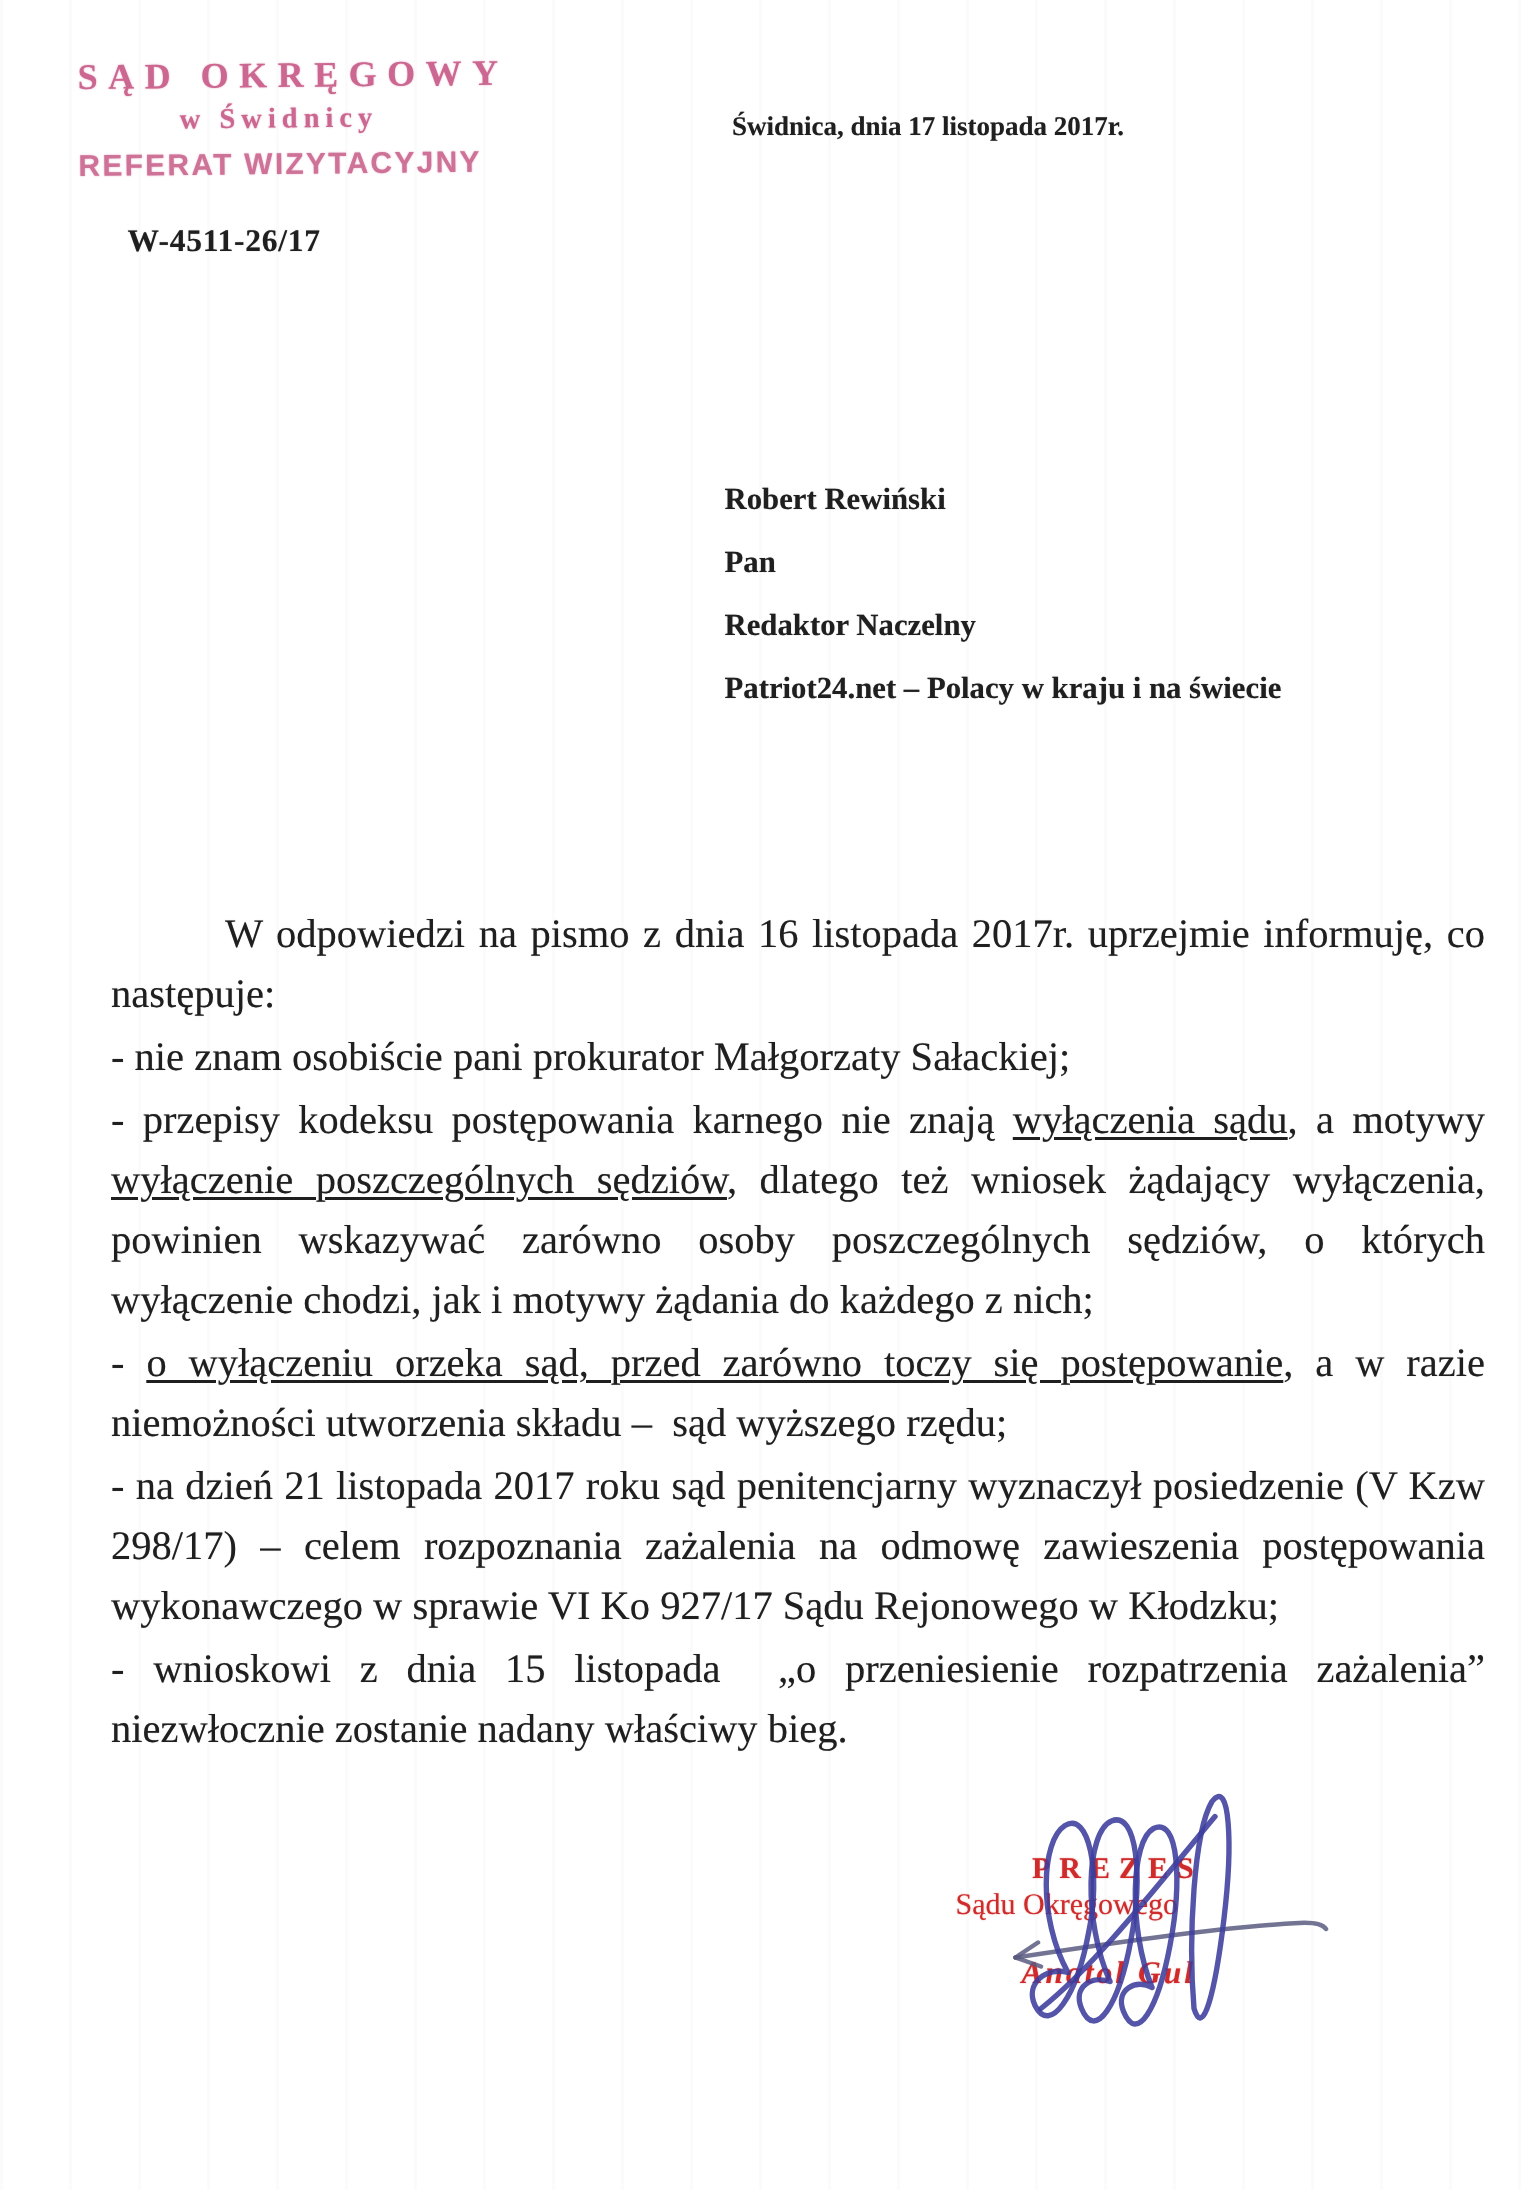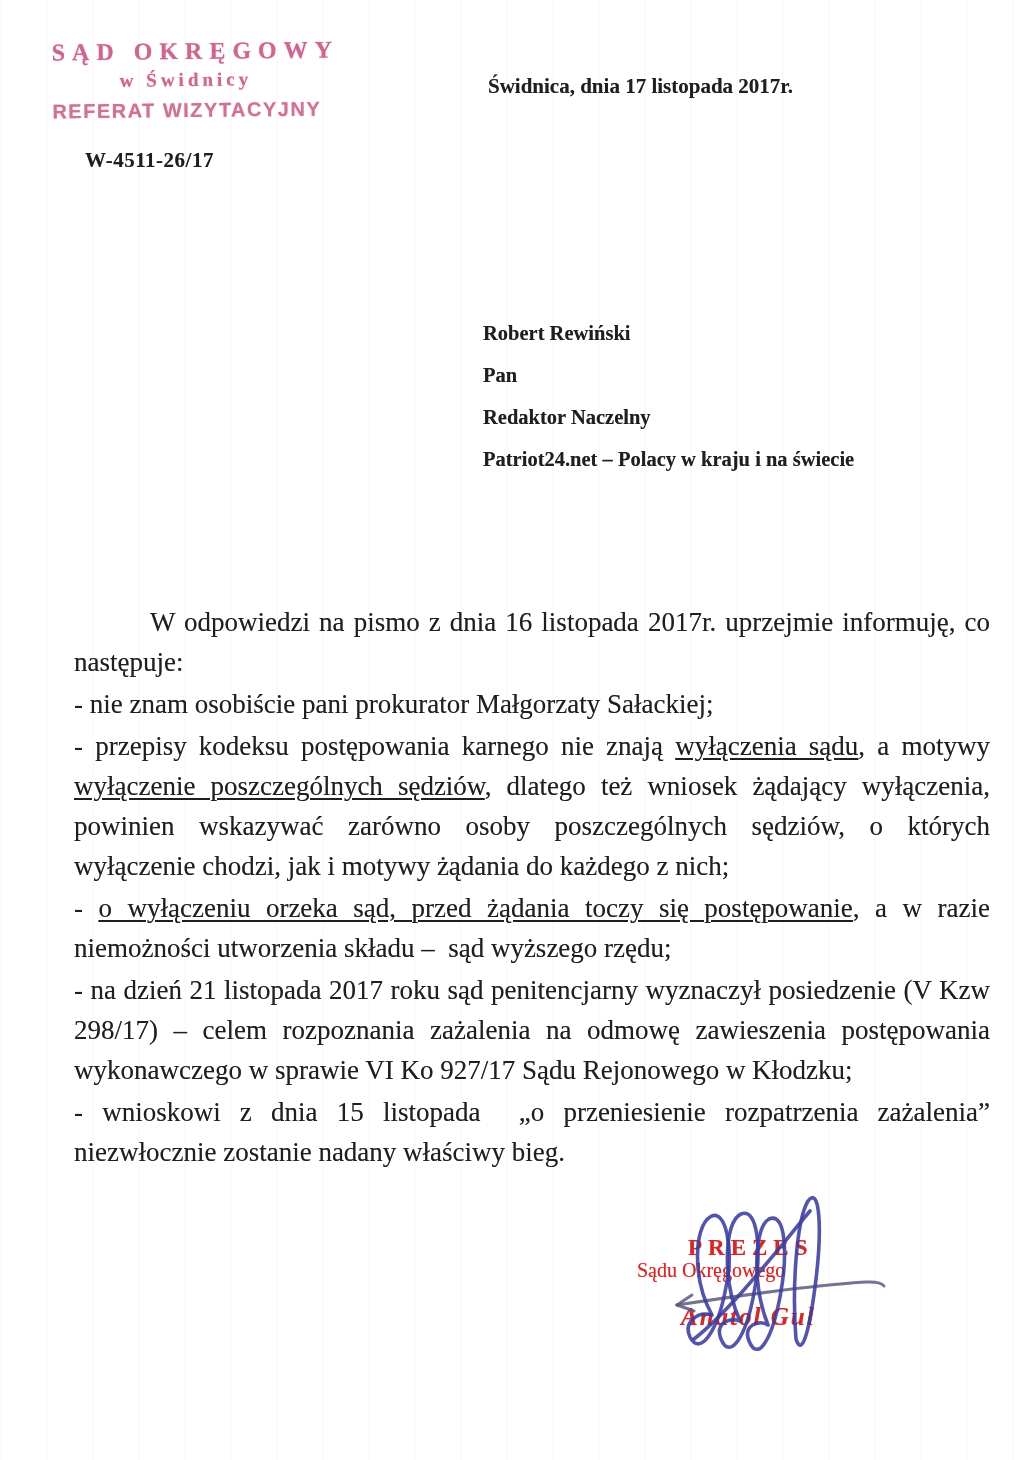--- a/index.html
+++ b/index.html
@@ -45,21 +45,21 @@
 
   .ref-no{
     position:absolute;left:85px;top:148px;
     font-size:21px;font-weight:bold;letter-spacing:.5px;
     text-shadow:0 0 .6px rgba(30,30,30,.5);
     text-align:center;
   }
 
   .date-line{
     position:absolute;left:488px;top:74px;
-    font-size:21px;font-weight:bold;
+    font-size:18px;font-weight:bold;
     text-shadow:0 0 .5px rgba(30,30,30,.45);
   }
 
   
   .recipient{
     position:absolute;left:483px;top:312px;
     font-size:20.5px;font-weight:bold;line-height:42px;
     text-shadow:0 0 .6px rgba(30,30,30,.5);
   }
 
@@ -78,23 +78,23 @@
     text-underline-offset:3px;
   }
 
   
   .sig-block{position:absolute;left:600px;top:1185px;width:340px;height:195px;}
   .sig-red{
     position:absolute;color:var(--c-stamp-red);
     text-shadow:0 0 1px rgba(207,43,43,.55);
     white-space:nowrap;user-select:none;
   }
-  .sig-title{left:88px;top:50px;font-size:23px;font-weight:bold;letter-spacing:6px;}
+  .sig-title{left:88px;top:50px;font-size:20px;font-weight:bold;letter-spacing:6px;}
   .sig-office{left:37px;top:74px;font-size:20px;}
-  .sig-name{left:81px;top:118px;font-size:25px;font-weight:bold;font-style:italic;letter-spacing:2px;}
+  .sig-name{left:81px;top:118px;font-size:21px;font-weight:bold;font-style:italic;letter-spacing:2px;}
   .sig-ink{position:absolute;left:20px;top:2px;width:300px;height:185px;}
   .sig-ink path{fill:none;stroke-linecap:round;stroke-linejoin:round;}
   .sig-ink .ink{stroke:var(--c-ink-blue);stroke-width:3.6;opacity:.88;}
   .sig-ink .ink2{stroke:var(--c-ink-gray);stroke-width:3;opacity:.85;}
 </style>
 </head>
 <body>
 
 <div class="page">
 
@@ -112,21 +112,21 @@
     <div>Robert Rewiński</div>
     <div>Pan</div>
     <div>Redaktor Naczelny</div>
     <div>Patriot24.net – Polacy w kraju i na świecie</div>
   </div>
 
   <div class="body-text">
       <p class="indent"><span>W odpowiedzi na pismo z dnia 16 listopada 2017r. uprzejmie informuję, co następuje:</span></p>
       <p><span>- nie znam osobiście pani prokurator Małgorzaty Sałackiej;</span></p>
       <p><span>- przepisy kodeksu postępowania karnego nie znają </span><span class="u">wyłączenia sądu</span><span>, a motywy </span><span class="u">wyłączenie poszczególnych sędziów</span><span>, dlatego też wniosek żądający wyłączenia, powinien wskazywać zarówno osoby poszczególnych sędziów, o których wyłączenie chodzi, jak i motywy żądania do każdego z nich;</span></p>
-      <p><span>- </span><span class="u">o wyłączeniu orzeka sąd, przed żądania toczy się postępowanie</span><span>, a w razie niemożności utworzenia składu – &nbsp;sąd wyższego rzędu;</span></p>
+      <p><span>- </span><span class="u">o wyłączeniu orzeka sąd, przed zarówno toczy się postępowanie</span><span>, a w razie niemożności utworzenia składu – &nbsp;sąd wyższego rzędu;</span></p>
       <p><span>- na dzień 21 listopada 2017 roku sąd penitencjarny wyznaczył posiedzenie (V Kzw 298/17) – celem rozpoznania zażalenia na odmowę zawieszenia postępowania wykonawczego w sprawie VI Ko 927/17 Sądu Rejonowego w Kłodzku;</span></p>
       <p><span>- wnioskowi z dnia 15 listopada &nbsp;„o przeniesienie rozpatrzenia zażalenia” niezwłocznie zostanie nadany właściwy bieg.</span></p>
     </div>
 
   <div class="sig-block">
     <div class="sig-red sig-title">PREZES</div>
     <div class="sig-red sig-office">Sądu Okręgowego</div>
     <div class="sig-red sig-name">Anatol Gul</div>
     <svg class="sig-ink" viewBox="0 0 300 185" aria-hidden="true">
 

